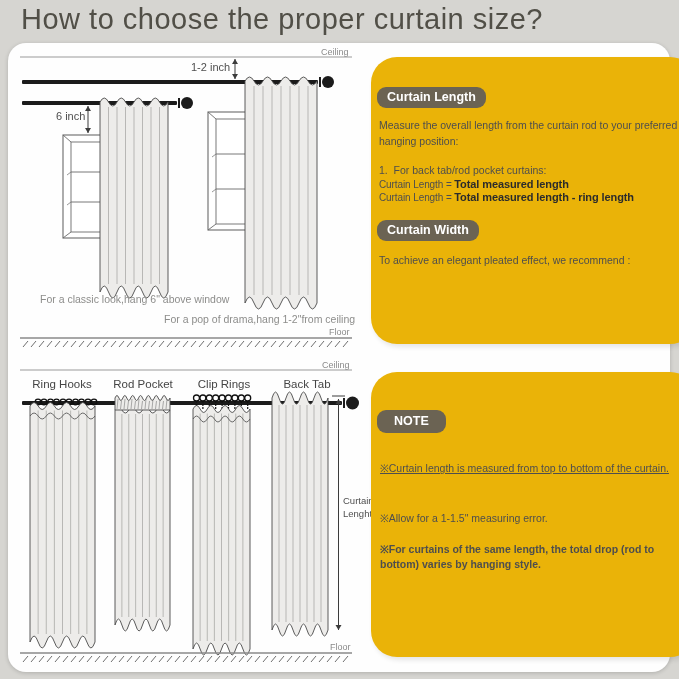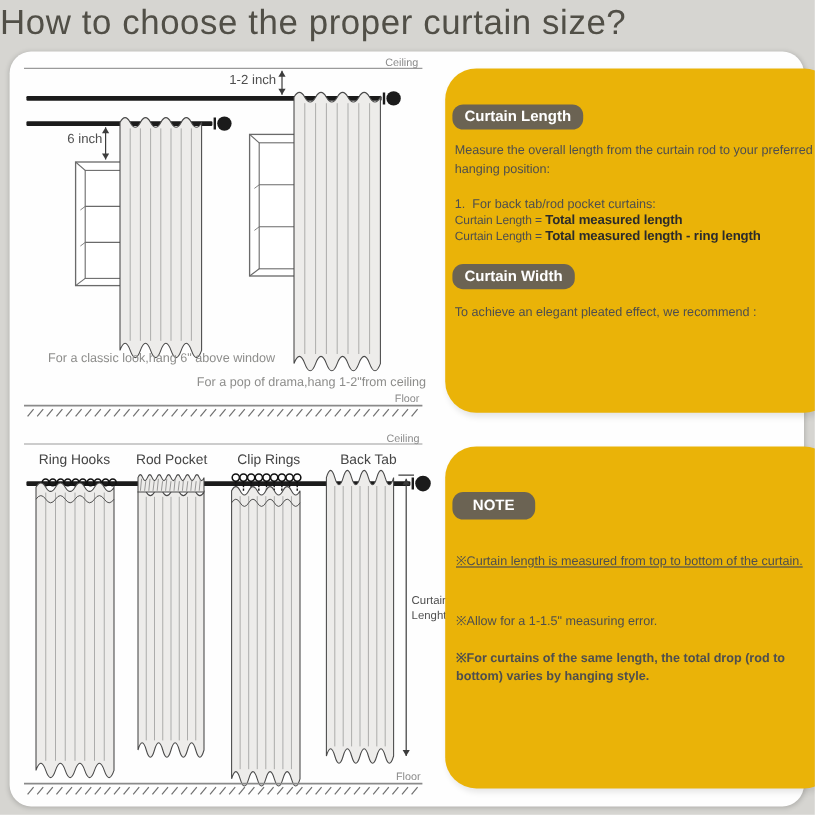--- a/index.html
+++ b/index.html
@@ -2,21 +2,21 @@
 <html><head>
 <meta charset="utf-8">
 <style>
   html,body{margin:0;padding:0;}
   body{
     width:679px;height:679px;position:relative;overflow:hidden;
     background:#d6d5d1;
     font-family:"Liberation Sans", sans-serif;
   }
   .title{
-    position:absolute;left:0;top:3px;width:543px;text-align:left;
+    position:absolute;left:0;top:3px;width:543px;text-align:right;
     font-size:29px;font-weight:500;color:#514f47;letter-spacing:.5px;
   }
   .card{
     position:absolute;left:8px;top:43px;width:662px;height:629px;
     background:#fefefe;border-radius:18px;
     box-shadow:0 1px 4px rgba(0,0,0,.18);
   }
   .diagram{position:absolute;}
   .diagram svg{position:absolute;left:0;top:0;}
   .dlabel{position:absolute;color:#8a8a8a;font-size:9px;white-space:nowrap;}

